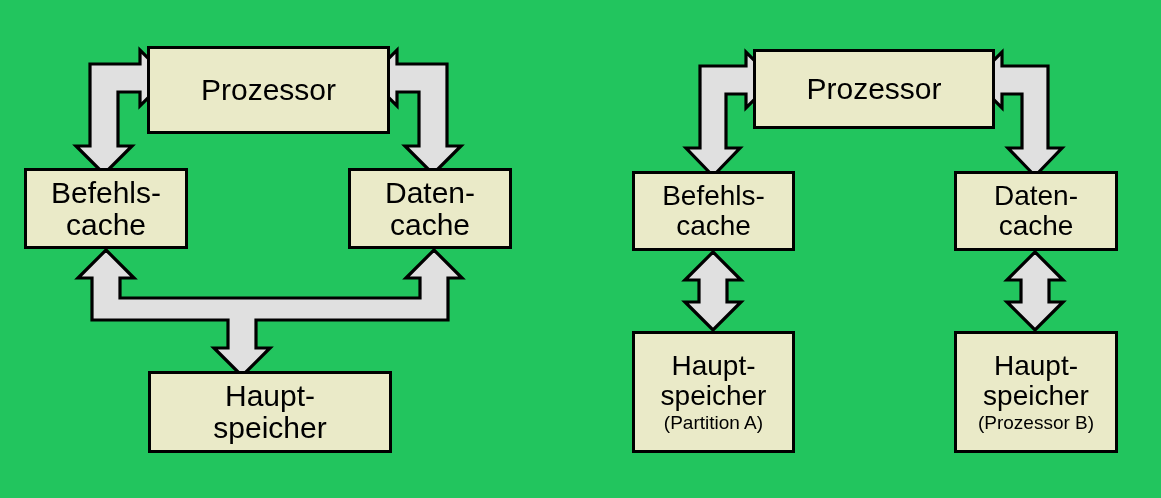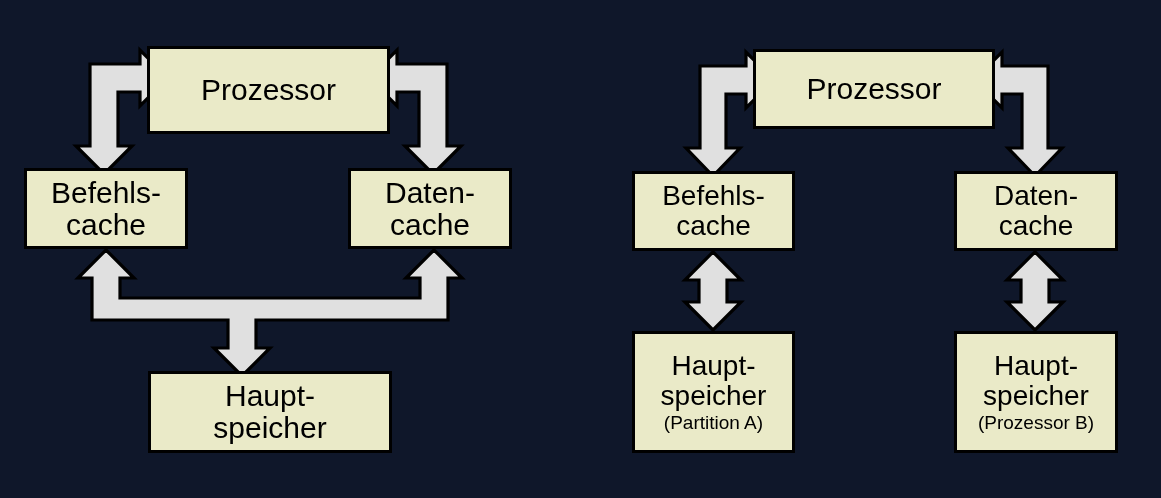--- a/index.html
+++ b/index.html
@@ -10,21 +10,21 @@
   body {
     width: 1161px;
     height: 498px;
     font-family: "Liberation Sans", sans-serif;
     overflow: hidden;
   }
   #stage {
     position: relative;
     width: 1161px;
     height: 498px;
-    background: #0f172a;
+    background: #22c55e;
   }
   .diagram {
     position: absolute;
     top: 0;
     left: 0;
     width: 1161px;
     height: 498px;
   }
   svg.arrow-layer {
     position: absolute;

